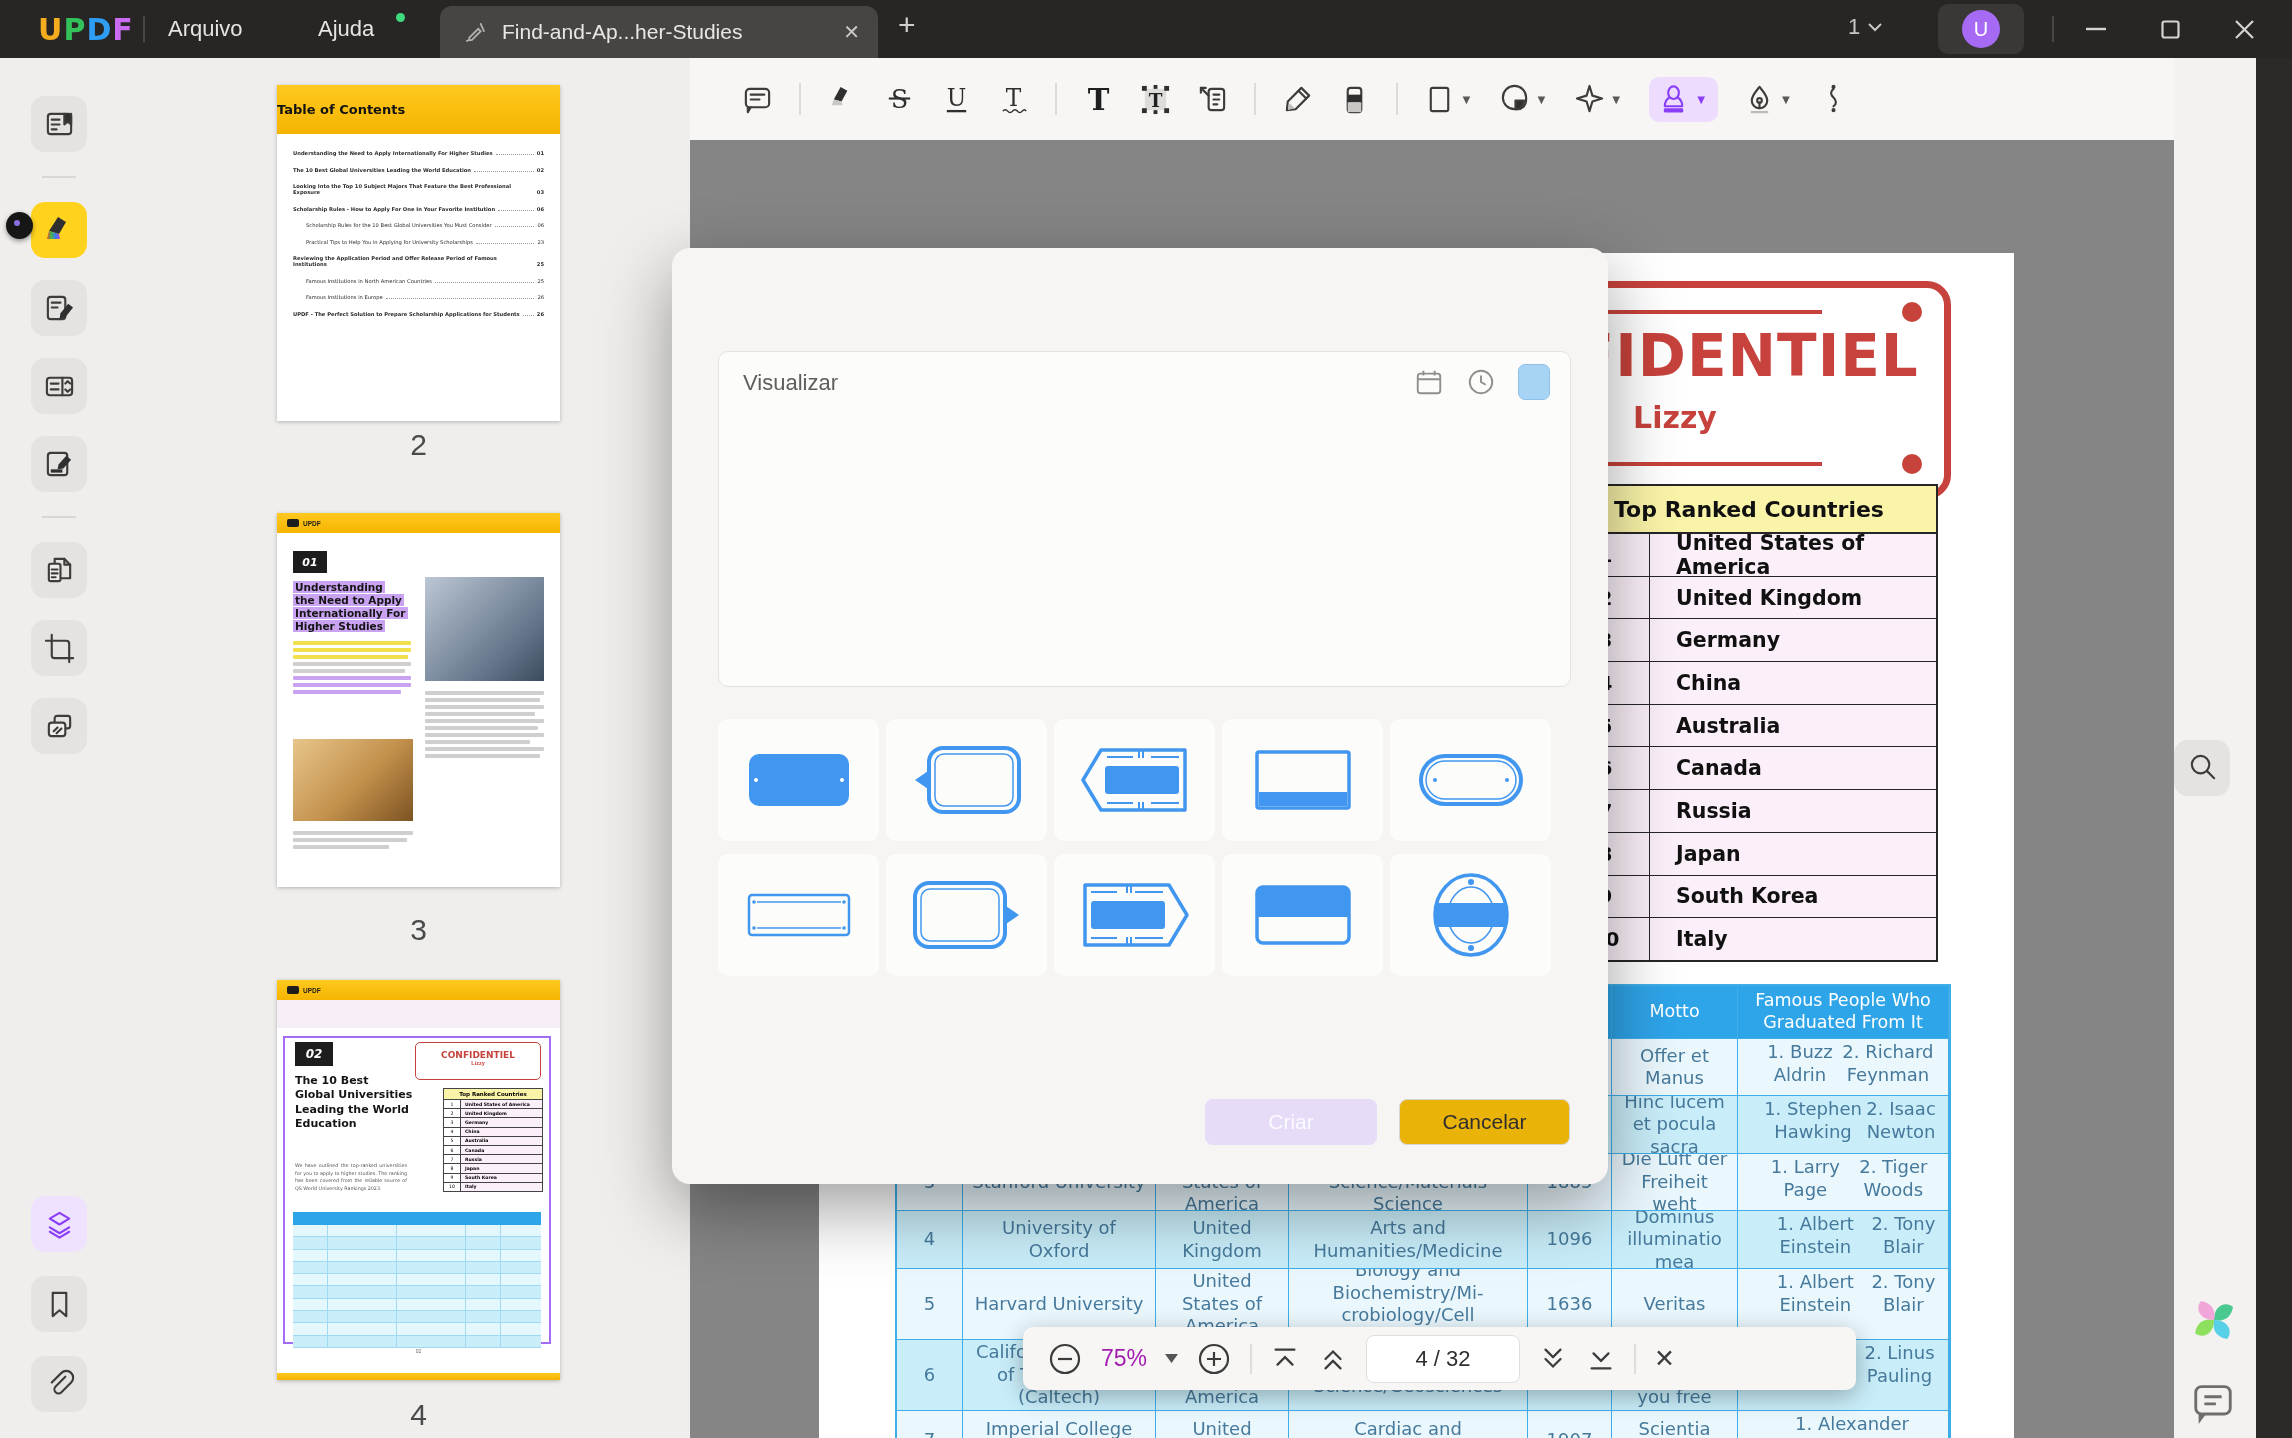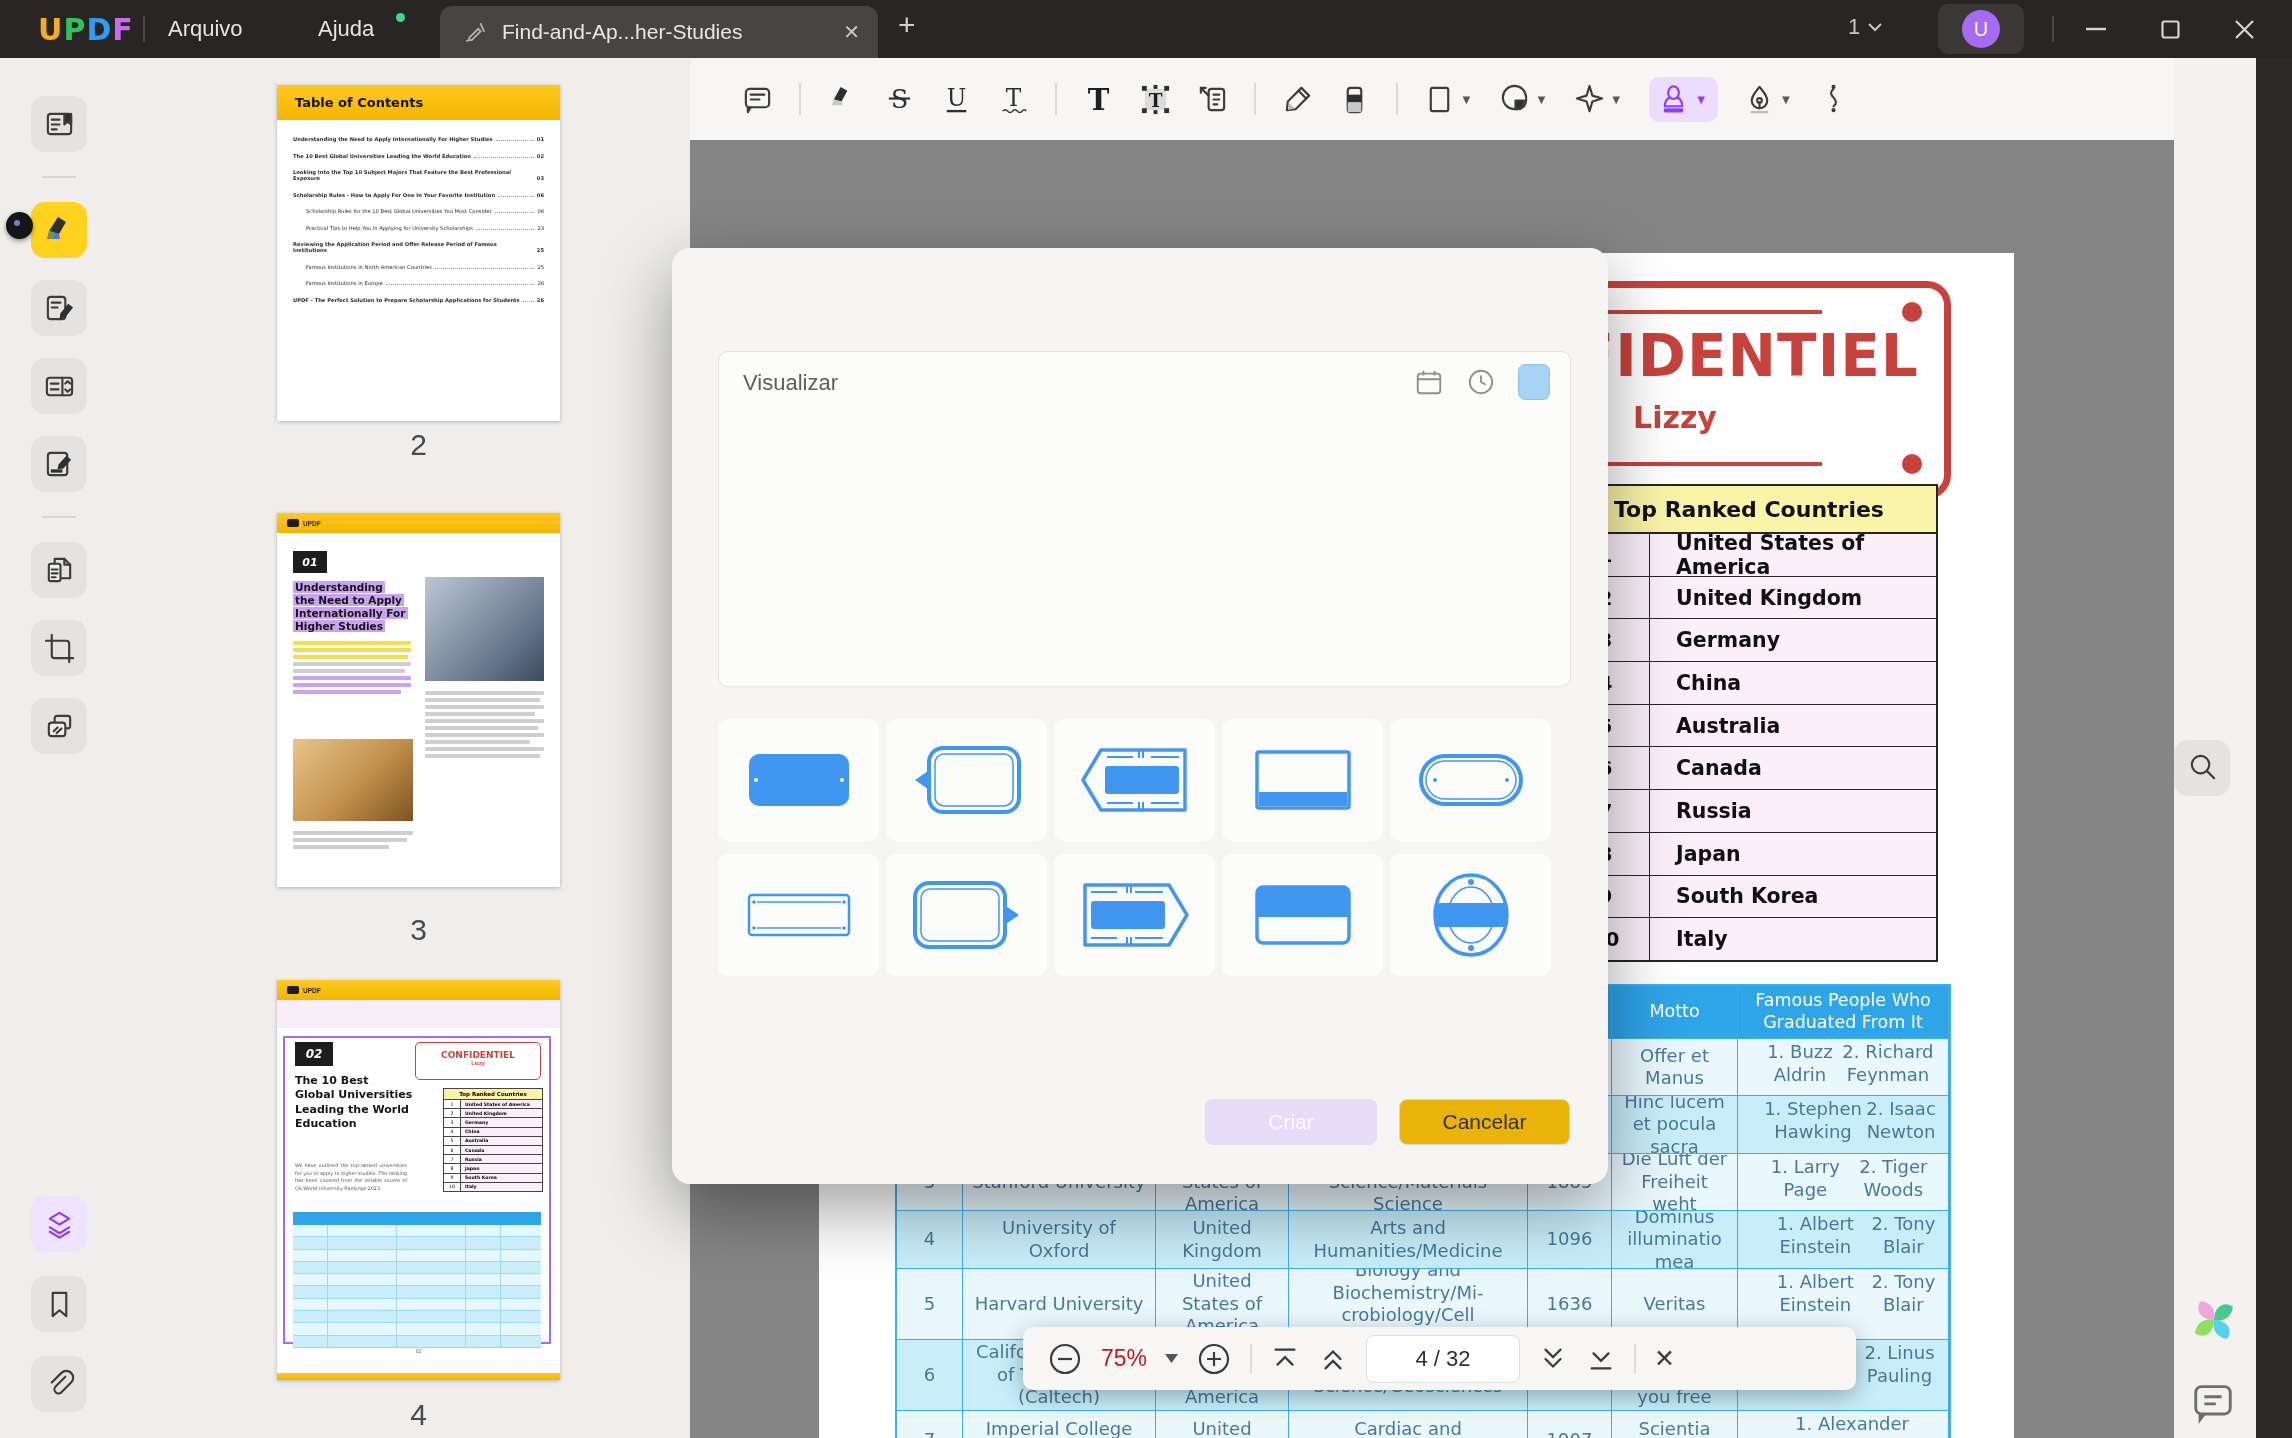--- a/index.html
+++ b/index.html
@@ -75,21 +75,21 @@
   .shape-grid{position:absolute;left:46px;top:471px;width:853px;display:grid;grid-template-columns:repeat(5,161px);grid-auto-rows:122px;gap:13px 7px;}
   .shape-cell{background:#FCFCFB;border-radius:10px;display:flex;align-items:center;justify-content:center;}
   .sample-input{position:absolute;left:46px;top:740px;width:853px;height:73px;border:1.5px solid #DDDCDA;border-radius:10px;background:#FDFDFC;box-sizing:border-box;font-size:24px;padding:0 26px;color:#333;font-family:"Liberation Sans",sans-serif;outline:none;}
   .sample-input::placeholder{color:#B9B7B5;}
   .dlg-buttons{position:absolute;right:38px;top:851px;display:flex;gap:22px;}
   .btn-create{width:172px;height:46px;border:none;border-radius:8px;background:#E7DCF8;color:#fbfaff;font-size:21px;font-family:"Liberation Sans",sans-serif;}
   .btn-cancel{width:171px;height:46px;border:1.5px solid #D8D6D4;border-radius:8px;background:#eab308;color:#2f2f2f;font-size:21px;font-family:"Liberation Sans",sans-serif;}
   
   .bottombar{position:absolute;left:1023px;top:1327px;width:833px;height:63px;background:#F7F6F5;border-radius:10px;box-shadow:0 6px 24px rgba(0,0,0,.3);display:flex;align-items:center;padding:0 24px;box-sizing:border-box;gap:18px;z-index:40;}
   .bb-sep{width:2px;height:30px;background:#ddd;}
-  .zoomtxt{font-size:23px;color:#b91c1c;}
+  .zoomtxt{font-size:23px;color:#a21caf;}
   .pageinput{width:152px;height:46px;background:#fff;border:1.5px solid #E0DFDE;border-radius:8px;display:flex;align-items:center;justify-content:center;font-size:22px;color:#2f2f2f;}
   .floating-dot{position:absolute;left:6px;top:212px;width:27px;height:27px;border-radius:50%;background:#161616;box-shadow:0 2px 5px rgba(0,0,0,.4);z-index:20;}
   .floating-dot:after{content:"";position:absolute;left:8px;top:8px;width:6px;height:6px;border-radius:50%;background:#8a6fe0;}
   svg{display:block;}
 </style>
 </head>
 <body>
 
 <div class="root">
 
@@ -264,21 +264,21 @@
             </g>
           </svg>
         </span>
       </div>
     </div>
   <div class="floating-dot"></div>
 
   <div class="tpanel">
 
     <div class="thumb" style="top:27px;height:336px;">
-      <div class="yband" style="height:35px;display:flex;align-items:center;padding-left:18px;font-family:'DejaVu Sans',sans-serif;font-weight:bold;font-size:13px;color:#121212;">Table of Contents</div>
+      <div class="yband" style="height:49px;display:flex;align-items:center;font-family:'DejaVu Sans',sans-serif;font-weight:bold;font-size:13px;color:#121212;">Table of Contents</div>
       <div style="padding:16px 16px 0 16px;" id="toc-list">
           <div class="tocline">
             <span>Understanding the Need to Apply Internationally For Higher Studies</span>
             <span class="ldr"></span>
             <span>01</span>
           </div>
           <div class="tocline">
             <span>The 10 Best Global Universities Leading the World Education</span>
             <span class="ldr"></span>
             <span>02</span>

